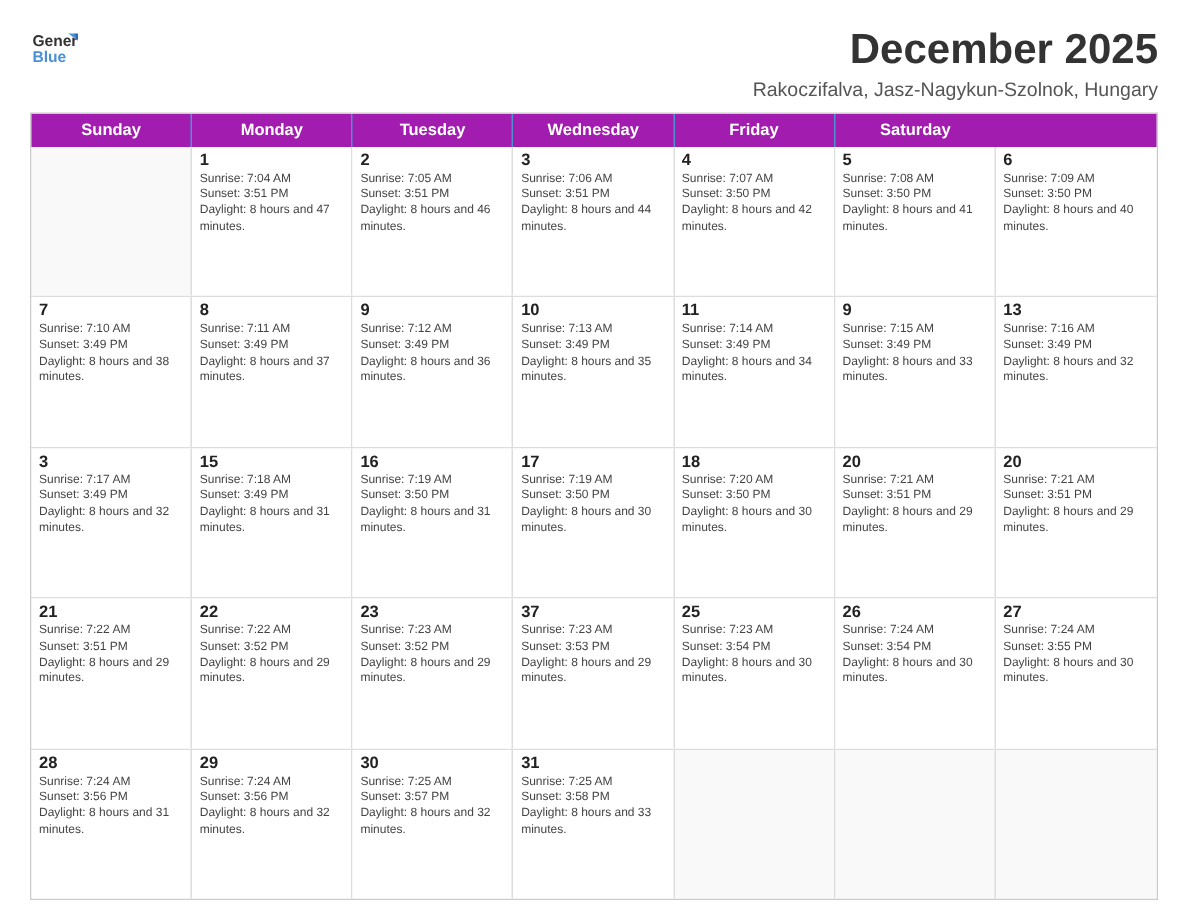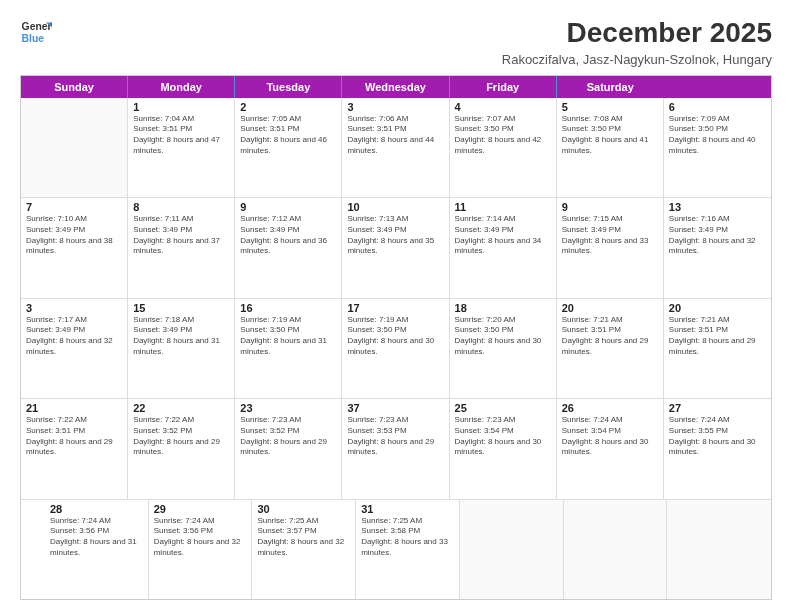--- a/index.html
+++ b/index.html
@@ -70,21 +70,21 @@
       flex: 1;
       display: flex;
       flex-direction: column;
     }
     .cal-week {
       display: grid;
       grid-template-columns: repeat(7, 1fr);
       flex: 1;
       border-bottom: 1px solid #ddd;
     }
-    .cal-week:last-child { border-bottom: none; margin-left: 24px; }
+    .cal-week:last-child { border-bottom: none; }
     .cal-cell {
       border-right: 1px solid #ddd;
       padding: 3px 5px;
       font-size: 8.5px;
       color: #333;
       vertical-align: top;
       min-height: 0;
       background: #fff;
     }
     .cal-cell:last-child { border-right: none; }

